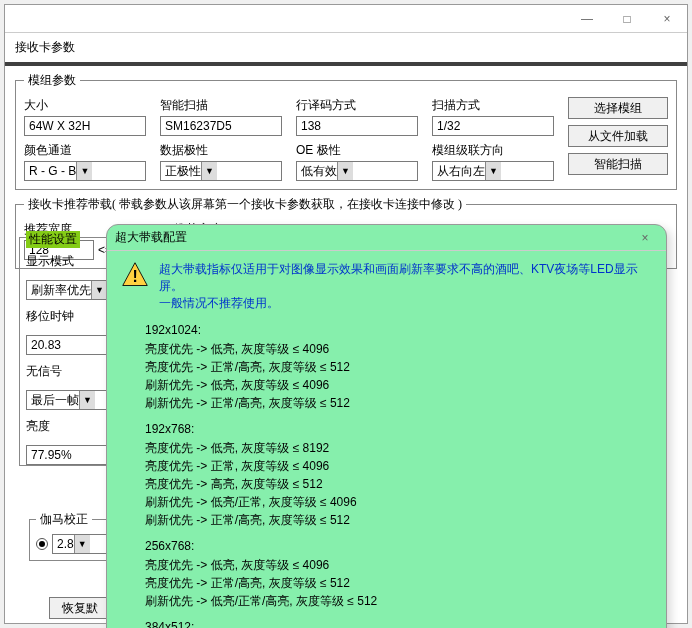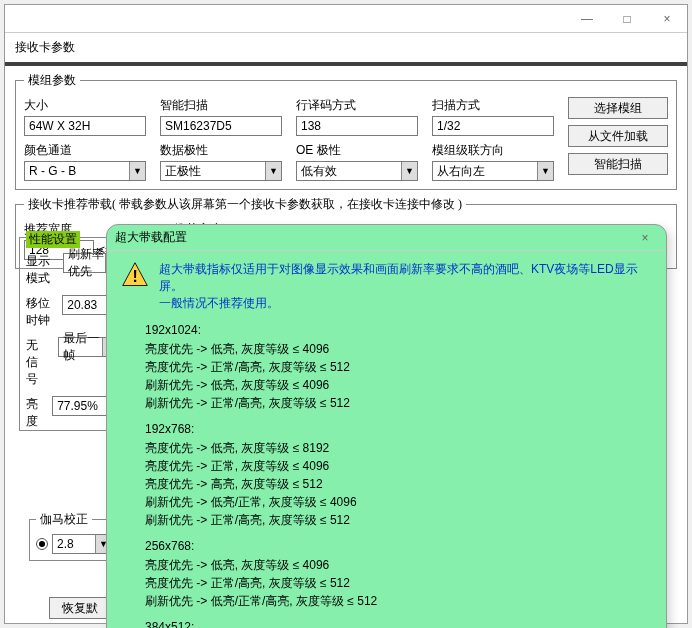--- a/index.html
+++ b/index.html
@@ -9,31 +9,31 @@
   .titlebar { height: 28px; display: flex; justify-content: flex-end; align-items: center; border-bottom: 1px solid #ccc; background: #fff; }
   .win-controls { display: flex; }
   .win-btn { width: 40px; height: 28px; display: flex; align-items: center; justify-content: center; font-size: 12px; color: #666; }
   .header-row { padding: 6px 10px; font-size: 12px; border-bottom: 4px solid #404040; }
   fieldset { border: 1px solid #888; margin: 6px 10px; padding: 8px; position: relative; }
   legend { font-size: 12px; padding: 0 4px; font-family: Liberation Serif, serif; }
   .grid { display: grid; grid-template-columns: 1fr 1fr 1fr 1fr auto; gap: 6px 14px; align-items: start; }
   .field { display: flex; flex-direction: column; gap: 2px; }
   label { font-size: 12px; color: #000; }
   input[type="text"], .combo { height: 20px; border: 1px solid #7a7a7a; font-size: 12px; padding: 0 4px; background: #fff; width: 100%; }
-  .combo { display: flex; align-items: center; justify-content: space-between; padding-right: 0; }
+  .combo { display: flex; align-items: center; justify-content: flex-start; padding-right: 0; }
   .combo-arrow { width: 16px; height: 18px; background: #ddd; border-left: 1px solid #888; display: flex; align-items: center; justify-content: center; font-size: 9px; }
   .btn { border: 1px solid #7a7a7a; background: #f0f0f0; height: 22px; font-size: 12px; padding: 0 12px; text-align: center; display: inline-flex; align-items: center; justify-content: center; }
   .btn.wide { width: 100px; }
   .col-buttons { display: flex; flex-direction: column; gap: 6px; }
   .rec-row { display: flex; align-items: center; gap: 6px; }
   .rec-row .seg { display: flex; align-items: center; gap: 4px; }
   .redbox { border: 2px solid #d00; padding: 4px 8px; display: flex; align-items: center; gap: 6px; }
   .checkbox { width: 12px; height: 12px; border: 1px solid #555; display: inline-block; position: relative; }
   .checkbox.checked::after { content: "✓"; position: absolute; top: -3px; left: 0; font-size: 11px; }
-  .lf { display: flex; flex-direction: row; gap: 10px; width: 90px; }
+  .lf { display: flex; flex-direction: column; gap: 10px; width: 90px; }
   
   
   .dialog { left: 106px; top: 224px; width: 561px; height: 492px; box-shadow: 4px 4px 10px rgba(0,0,0,0.15); z-index: 20; background:#86efac;border-radius:12px;}
   .dlg-titlebar { height: 26px; display: flex; align-items: center; justify-content: space-between; padding: 0 6px 0 8px; border-bottom: 1px solid #ccc; }
   .dlg-body { padding: 10px 14px 8px 14px; font-size: 12px; color: #000; }
   .warn-row { display: flex; gap: 10px; align-items: flex-start; margin-bottom: 10px; }
   .warn-icon svg { width: 28px; height: 28px; }
   .warn-text { color: #0033cc; line-height: 1.4; }
   .spec-block { margin: 8px 0 8px 24px; line-height: 1.5; }
   .spec-head { margin-bottom: 1px; }

